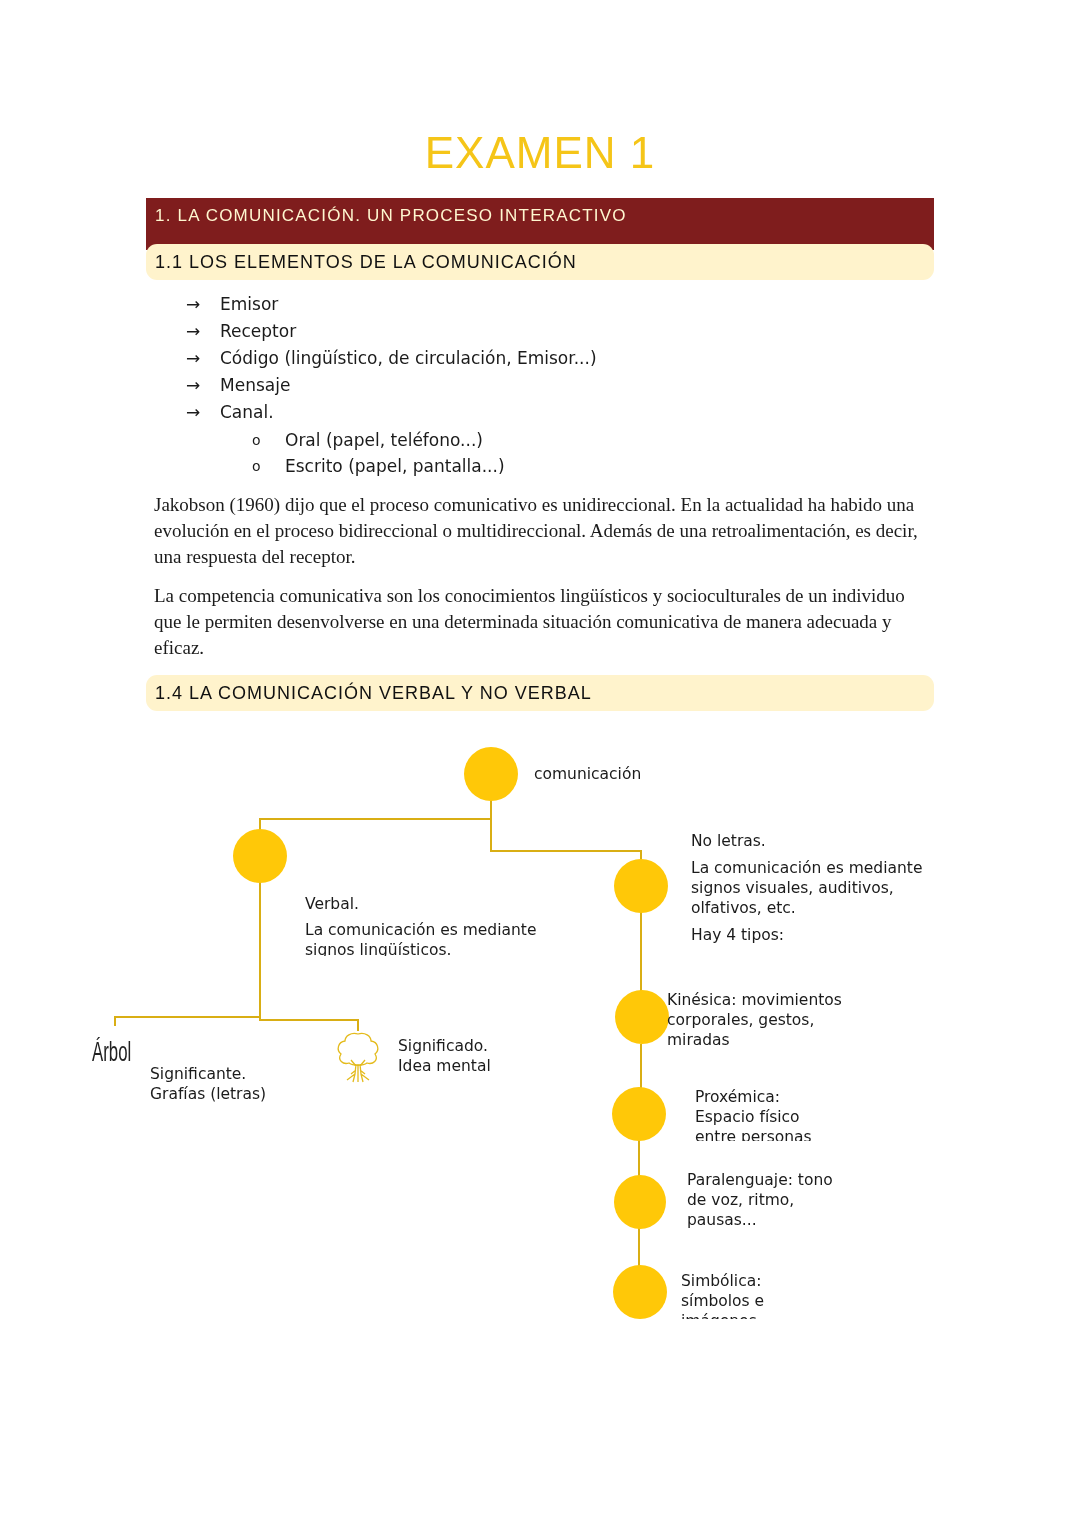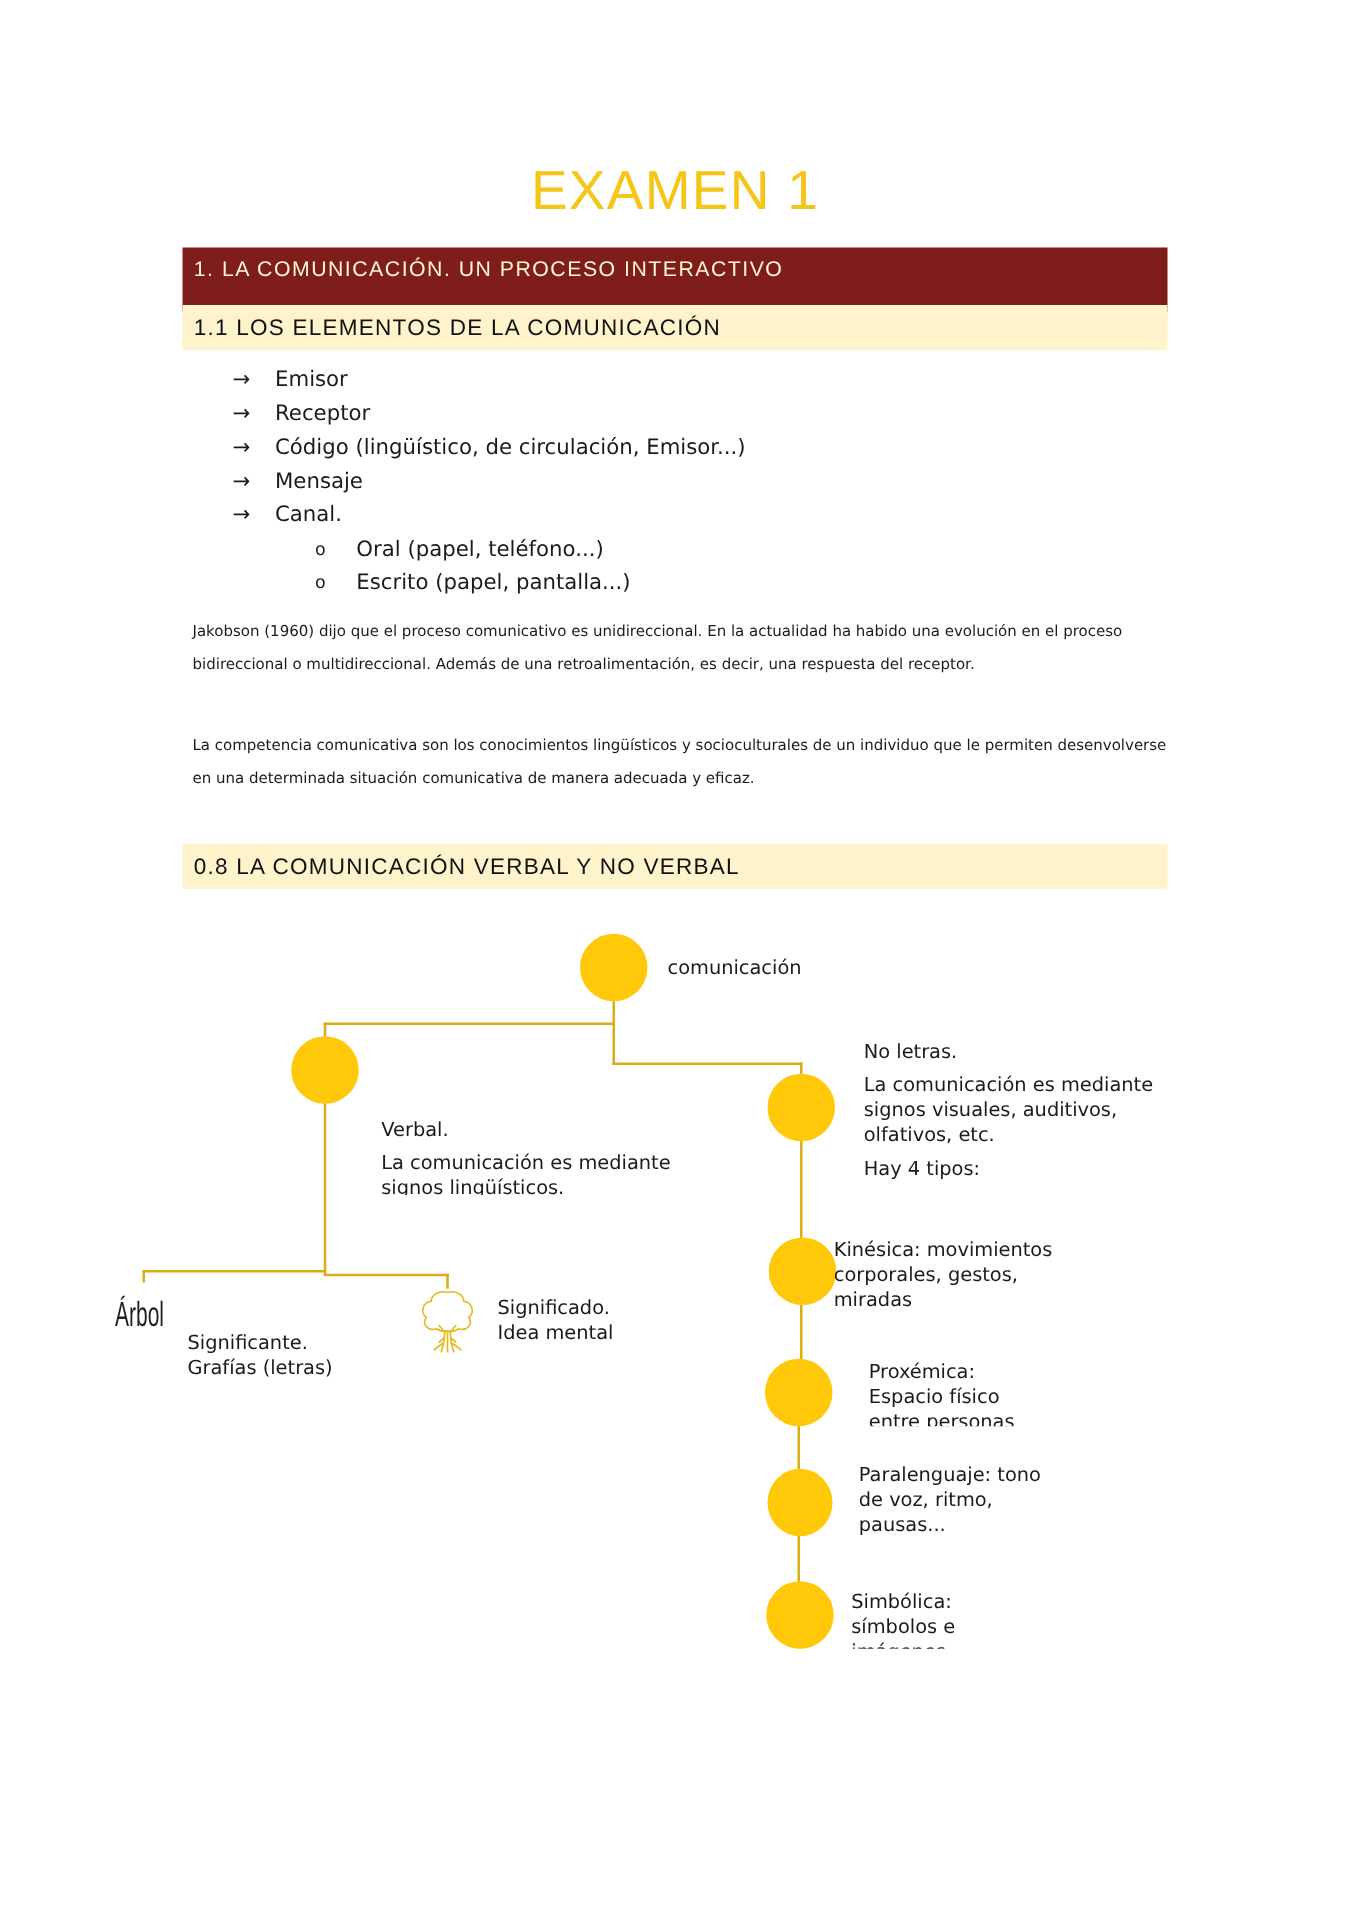--- a/index.html
+++ b/index.html
@@ -4,30 +4,30 @@
   <style>
     html, body { margin: 0; padding: 0; background: #ffffff; }
     body { width: 1080px; height: 1527px; position: relative; overflow: hidden;
            font-family: "DejaVu Sans", sans-serif; color: #1b1b1b; }
     .abs { position: absolute; }
     .title { left: 0; width: 1080px; top: 128px; text-align: center;
              font-family: "Liberation Sans", sans-serif; font-size: 44px; color: #f5c518; letter-spacing: 1px; }
     .banner-main { left: 146px; top: 198px; width: 788px; height: 52px; background: #7f1d1d; }
     .banner-main span { position: absolute; left: 9px; top: 8px; color: #fff7d0;
                         font-family: "Liberation Sans", sans-serif; font-size: 17px; letter-spacing: 1.2px; }
-    .banner-sub { left: 146px; width: 788px; height: 36px; background: #fff3cc; }
+    .banner-sub { left: 146px; width: 788px; height: 36px; background: #fff3cc; border-radius: 11px; }
     .banner-sub span { position: absolute; left: 9px; top: 8px; color: #111;
                        font-family: "Liberation Sans", sans-serif; font-size: 18px; letter-spacing: 1px; }
     .list { left: 186px; top: 291px; font-size: 17px; line-height: 27px; }
     .list .row { display: flex; }
     .list .arrow { width: 34px; }
     .sublist { left: 252px; top: 427px; font-size: 17px; line-height: 26px; }
     .sublist .row { display: flex; }
     .sublist .bullet { width: 33px; font-size: 14px; }
-    .para { left: 154px; width: 780px; font-size: 12px; line-height: 26px; }
+    .para { left: 154px; width: 780px; font-size: 19px; line-height: 26px; font-family: Liberation Serif, serif; }
     .node { border-radius: 50%; background: #ffc808; }
     .line { background: #d9ae14; }
     .lbl { font-size: 15.5px; line-height: 20px; color: #1b1b1b; }
     .clip { overflow: hidden; }
   </style>
 </head>
 <body>
 
 <div class="abs title">EXAMEN 1</div>
 
@@ -70,21 +70,21 @@
   <div class="row">
       <span class="bullet">o</span>
       <span>Escrito (papel, pantalla...)</span>
     </div>
 </div>
 
 <div class="abs para" style="top:492px">Jakobson (1960) dijo que el proceso comunicativo es unidireccional. En la actualidad ha habido una evolución en el proceso bidireccional o multidireccional. Además de una retroalimentación, es decir, una respuesta del receptor.</div>
 <div class="abs para" style="top:583px">La competencia comunicativa son los conocimientos lingüísticos y socioculturales de un individuo que le permiten desenvolverse en una determinada situación comunicativa de manera adecuada y eficaz.</div>
 
 <div class="abs banner-sub" style="top:675px">
-  <span>0.8 LA COMUNICACIÓN VERBAL Y NO VERBAL</span>
+  <span>1.4 LA COMUNICACIÓN VERBAL Y NO VERBAL</span>
 </div>
 
 <div>
   <div class="abs line" style="left:490px;top:800px;width:2px;height:52px"></div>
   <div class="abs line" style="left:259px;top:818px;width:233px;height:2px"></div>
   <div class="abs line" style="left:259px;top:818px;width:2px;height:12px"></div>
   <div class="abs line" style="left:490px;top:850px;width:152px;height:2px"></div>
   <div class="abs line" style="left:640px;top:850px;width:2px;height:10px"></div>
   <div class="abs line" style="left:259px;top:880px;width:2px;height:140px"></div>
   <div class="abs line" style="left:114px;top:1016px;width:147px;height:2px"></div>

